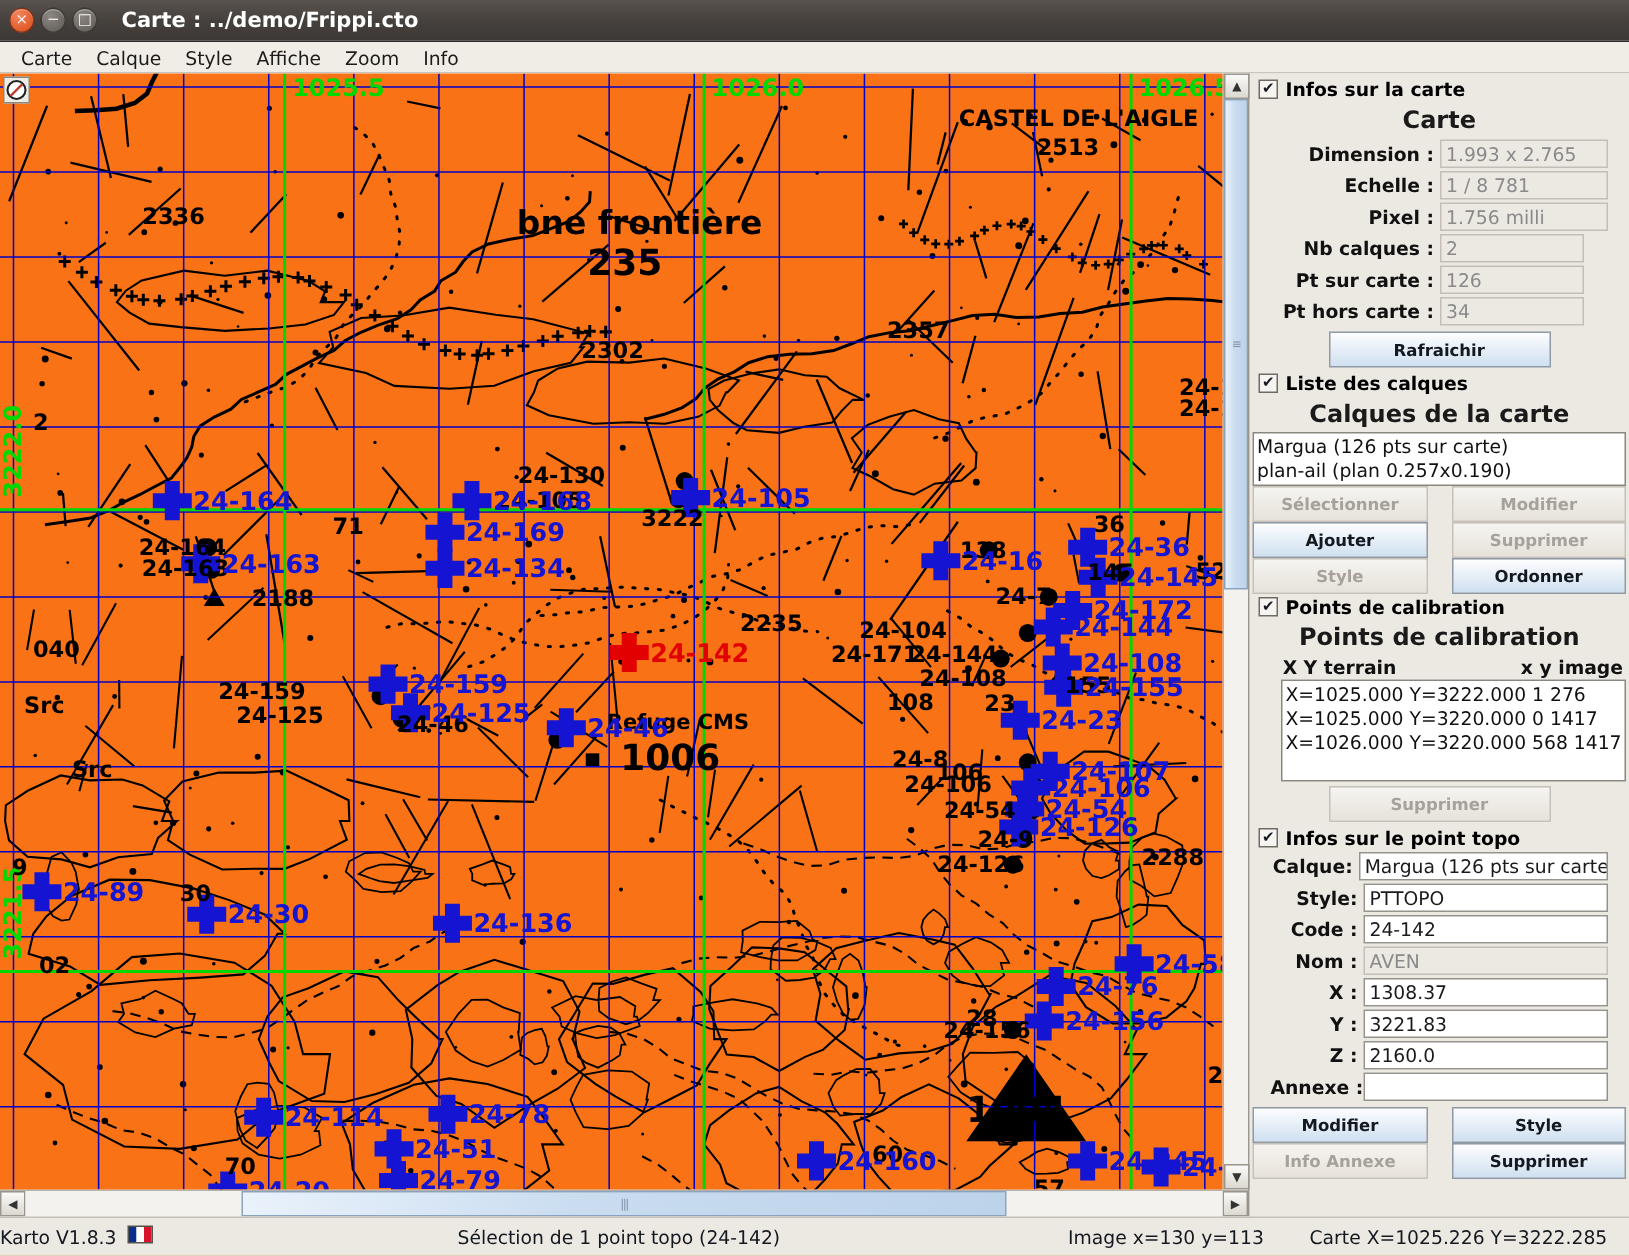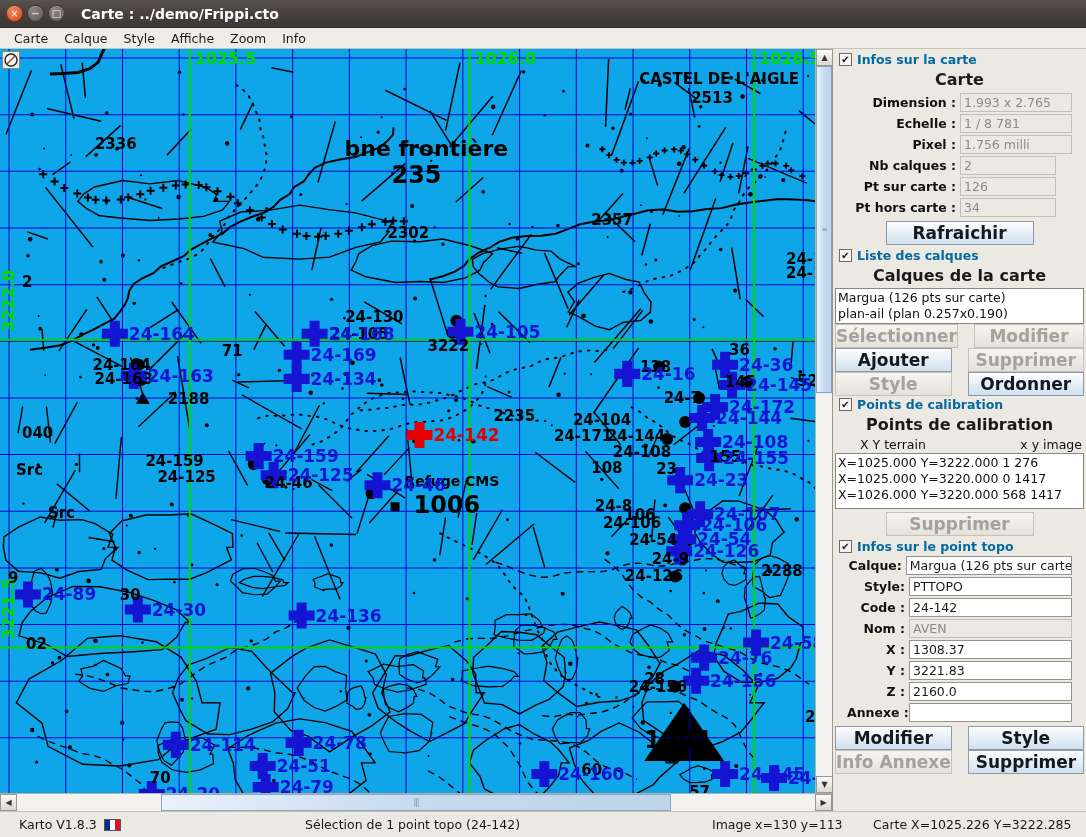--- a/index.html
+++ b/index.html
@@ -70,21 +70,21 @@
   .mappane {
     width: 833px; flex: 0 0 833px;
     position: relative;
     display: flex; flex-direction: column;
     background: #ffffff;
     border-right: 1px solid #9a968e;
   }
   .maprow { flex: 1 1 auto; display: flex; min-height: 0; }
   .mapcanvas {
     position: relative; flex: 1 1 auto;
-    background: #0ea5e9; overflow: hidden;
+    background: #f97316; overflow: hidden;
   }
   .mapsvg { position: absolute; inset: 0; width: 100%; height: 100%; }
 
   .toolicon {
     position: absolute; left: 2px; top: 2px;
     width: 18px; height: 18px;
     background: #efece6; border: 1px solid #8a8780;
     z-index: 40;
   }
 
@@ -125,21 +125,21 @@
     font-family: "DejaVu Sans", sans-serif;
     overflow: hidden;
   }
   .chkrow { display: flex; align-items: center; gap: 5px; padding: 1px 1px 1px 4px; }
   .chkbox {
     width: 13px; height: 13px; flex: 0 0 13px;
     background: #f6f4f0; border: 1px solid #6f6b64;
     display: flex; align-items: center; justify-content: center;
     font-size: 10px; color: #14181f; line-height: 1;
   }
-  .chklabel { font-size: 12.5px; font-weight: bold; color: #0369a1; }
+  .chklabel { font-size: 12.5px; font-weight: bold; color: #000000; }
   .sectitle {
     text-align: center; font-size: 16px; font-weight: bold;
     color: #1a1a1a; padding: 2px 0 3px 0;
   }
   .frow { display: flex; align-items: center; margin: 1px 12px; }
   .flabel {
     font-size: 12.5px; font-weight: bold; color: #111;
     text-align: right; white-space: nowrap; padding-right: 4px;
   }
   .fval {
@@ -152,56 +152,56 @@
     overflow: hidden; white-space: nowrap;
   }
   .fval.editable { background: #ffffff; border: 1px solid #96938c; color: #1a1a1a; }
   .fval.grayfield { background: #ece9e3; border: 1px solid #c3bfb7; color: #8a8a8a; }
   .fval.short { flex: 0 0 96px; }
 
   .btn {
     height: 24px;
     background: linear-gradient(to bottom,#fdfdfd 0%,#e8f0f8 45%,#cfe0f0 100%);
     border: 1px solid #8f9aa6;
-    font-size: 17px; font-weight: bold; color: #14181f;
+    font-size: 11px; font-weight: bold; color: #14181f;
     display: flex; align-items: center; justify-content: center;
     white-space: nowrap;
   }
   .btn.disabled {
     background: linear-gradient(to bottom,#f6f4f0,#e6e2da);
     border: 1px solid #c6c2ba; color: #a6a29b; font-weight: bold;
   }
   .btnrow { display: flex; gap: 16px; }
   .btnrow > .btn { flex: 1 1 50%; }
 
   .listbox {
     background: #ffffff; border: 1px solid #8a8780;
     font-size: 12.5px; color: #111;
     padding: 1px 2px; overflow: hidden;
   }
   .listbox .li { line-height: 16px; white-space: nowrap; }
-  .calhdr { display: flex; font-size: 12.5px; font-weight: normal; color: #111; padding: 0 2px 1px 2px; }
+  .calhdr { display: flex; font-size: 12.5px; font-weight: bold; color: #111; padding: 0 2px 1px 2px; }
   .calhdr .c1 { width: 112px; text-align: center; }
   .calhdr .c2 { flex: 1 1 auto; text-align: right; }
-  .calbox { height: 56px; }
+  .calbox { height: 68px; margin-left: 19px; }
   .calbox .li { font-family: "DejaVu Sans", sans-serif; font-size: 12.5px; }
 
   .ctrbtn { display: flex; justify-content: center; padding: 3px 0 2px 0; }
   .ctrbtn .btn { width: 148px; }
 
   
   .statusbar {
     height: 26px; flex: 0 0 26px;
     background: #ece9e3;
     border-top: 1px solid #c5c1b9;
     display: flex; align-items: center;
     font-size: 12.5px; color: #14181f;
     position: relative;
   }
-  .st-left { position: absolute; left: 19px; display: flex; align-items: center; gap: 7px; }
+  .st-left { position: absolute; left: 0; display: flex; gap: 7px; }
   .flag { width: 17px; height: 12px; display: flex; border: 1px solid #56524c; }
   .flag i { flex: 1 1 33.33%; height: 100%; display: block; }
   .st-center { position: absolute; left: 305px; }
   .st-img { position: absolute; left: 712px; }
   .st-carte { position: absolute; left: 873px; }
 </style>
 </head>
 <body>
 
 <div id="app">

